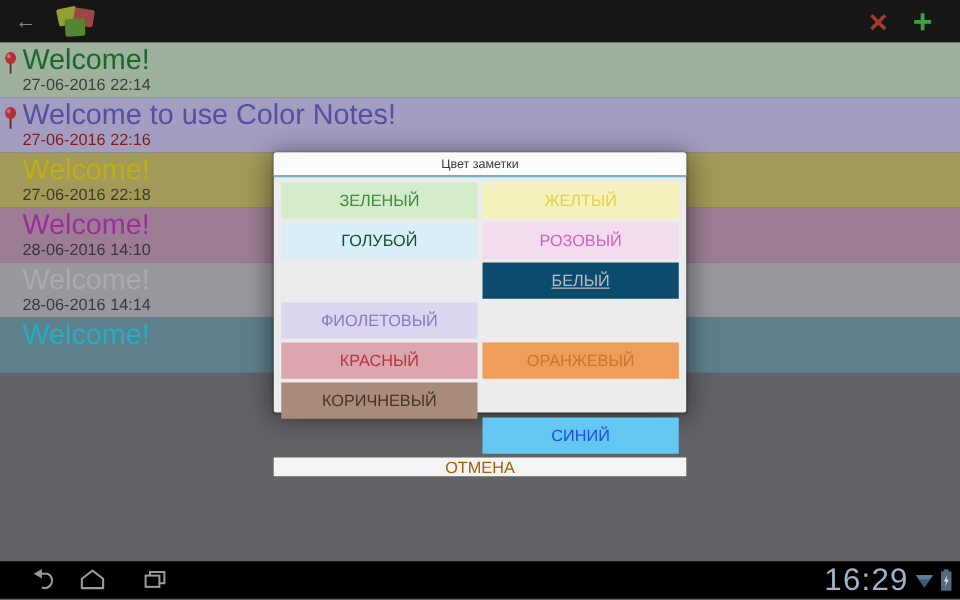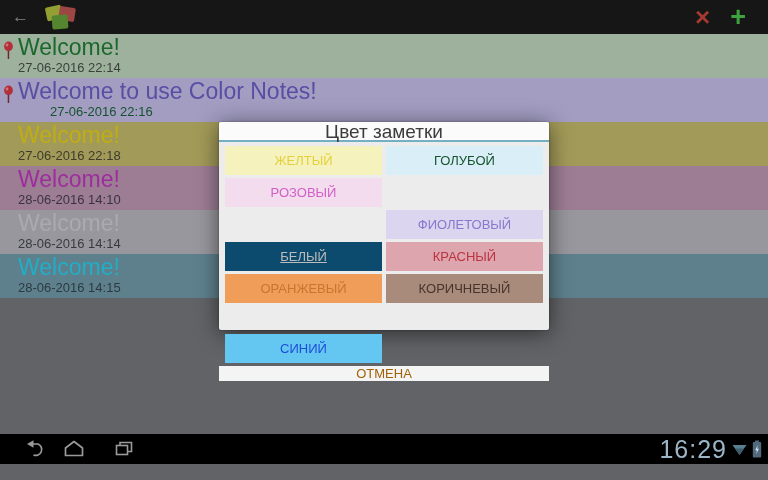--- a/index.html
+++ b/index.html
@@ -35,40 +35,40 @@
 
   
   .dialog {
     position:absolute; left:219px; top:122px; width:330px; height:208px;
     background:#ececec; border-radius:2px;
     box-shadow:0 3px 22px rgba(0,0,0,0.55), 0 0 2px rgba(0,0,0,0.4);
     display:flex; flex-direction:column;
   }
   .dialog-title {
     height:20px; background:#fbfbfb; border-bottom:2px solid #74afc4;
-    text-align:center; font-size:19px; line-height:19px; color:#3c3c3c;
+    text-align:center; font-size:10px; line-height:19px; color:#3c3c3c;
     border-radius:2px 2px 0 0;
   }
   .color-grid {
     flex:1; display:grid; grid-template-columns:1fr 1fr;
     gap:3px 4px; padding:4px 6px 3px 6px;
   }
   .color-btn {
     display:flex; align-items:center; justify-content:center;
     font-size:13px; font-weight:500; height:29px; cursor:pointer;
   }
   .cancel-btn {
     height:26px; margin:0 0 1px 0; background:#f4f4f4; border:none;
     font-size:13px; color:#a16207; font-family:"Liberation Sans", sans-serif;
     cursor:pointer;
   }
 
   
   .navbar {
-    position:absolute; left:0; bottom:16px; width:768px; height:30px;
+    position:absolute; left:0; bottom:1px; width:768px; height:30px;
     background:#000; display:flex; align-items:center; padding-left:24px;
   }
   .nav-icon { width:24px; height:20px; cursor:pointer; }
   .nav-back { margin-right:14px; }
   .nav-home { margin-right:26px; }
   .status { position:absolute; right:6px; bottom:0; height:30px; display:flex; align-items:center; gap:5px; }
   .clock { color:#9cb6c8; font-size:25px; letter-spacing:1px; line-height:30px; }
   .wifi-svg { width:15px; height:13px; }
   .batt-svg { width:10px; height:18px; }
 </style>
@@ -99,47 +99,47 @@
     <div class="note-title" style="color: rgb(27, 104, 44);">Welcome!</div>
     <div class="note-date" style="color: rgb(58, 64, 58);">27-06-2016 22:14</div>
   </div>
       <div class="note-row" style="background: rgb(162, 157, 193);">
     <svg class="pin" viewBox="0 0 13 19">
       <ellipse cx="6.5" cy="5.4" rx="4.4" ry="4.8" fill="#b23038"></ellipse>
       <ellipse cx="5" cy="3.9" rx="1.4" ry="1.7" fill="#d4707a"></ellipse>
       <rect x="5.7" y="9.8" width="1.5" height="8.2" fill="#6e2a2e"></rect>
     </svg>
     <div class="note-title" style="color: rgb(88, 78, 163);">Welcome to use Color Notes!</div>
-    <div class="note-date" style="color: #14532d; margin-left: 32px;">27-06-2016 22:16</div>
+    <div class="note-date" style="color: #7f1d1d;">27-06-2016 22:16</div>
   </div>
       <div class="note-row" style="background: rgb(162, 154, 88);">
 
     <div class="note-title" style="color: rgb(192, 173, 21);">Welcome!</div>
     <div class="note-date" style="color: rgb(61, 60, 46);">27-06-2016 22:18</div>
   </div>
       <div class="note-row" style="background: rgb(157, 125, 148);">
 
     <div class="note-title" style="color: rgb(158, 44, 158);">Welcome!</div>
     <div class="note-date" style="color: rgb(58, 51, 63);">28-06-2016 14:10</div>
   </div>
       <div class="note-row" style="background: rgb(151, 151, 157);">
 
     <div class="note-title" style="color: rgb(170, 170, 176);">Welcome!</div>
     <div class="note-date" style="color: rgb(57, 57, 64);">28-06-2016 14:14</div>
   </div>
       <div class="note-row" style="background: rgb(94, 128, 141);">
 
     <div class="note-title" style="color: rgb(33, 174, 198);">Welcome!</div>
-    <div class="note-date" style="color: rgb(44, 58, 64);">28-06-2016 14:15</div>
   </div>
     </main>
 
   <div class="dialog">
     <div class="dialog-title">Цвет заметки</div>
     <div class="color-grid">
+        <div class="color-btn" style="background: rgb(211, 236, 202); color: rgb(61, 140, 64);">ЗЕЛЕНЫЙ</div>
         <div class="color-btn" style="background: rgb(246, 242, 189); color: rgb(227, 209, 60);">ЖЕЛТЫЙ</div>
         <div class="color-btn" style="background: rgb(218, 238, 247); color: #14532d;">ГОЛУБОЙ</div>
         <div class="color-btn" style="background: rgb(244, 220, 239); color: rgb(208, 95, 198);">РОЗОВЫЙ</div>
         <div class="color-btn" style="background: rgb(220, 213, 240); color: rgb(134, 120, 204); margin-top: 32px;">ФИОЛЕТОВЫЙ</div>
         <div class="color-btn" style="background: #0c4a6e; color: rgb(188, 188, 188); text-decoration: underline;">БЕЛЫЙ</div>
         <div class="color-btn" style="background: rgb(221, 166, 174); color: rgb(187, 51, 64);">КРАСНЫЙ</div>
         <div class="color-btn" style="background: rgb(240, 157, 89); color: rgb(201, 117, 47);">ОРАНЖЕВЫЙ</div>
         <div class="color-btn" style="background: rgb(169, 139, 123); color: rgb(70, 52, 44);">КОРИЧНЕВЫЙ</div>
         <div class="color-btn" style="background: rgb(100, 199, 242); color: #1d4ed8; margin-top: 28px;">СИНИЙ</div>
       </div>

